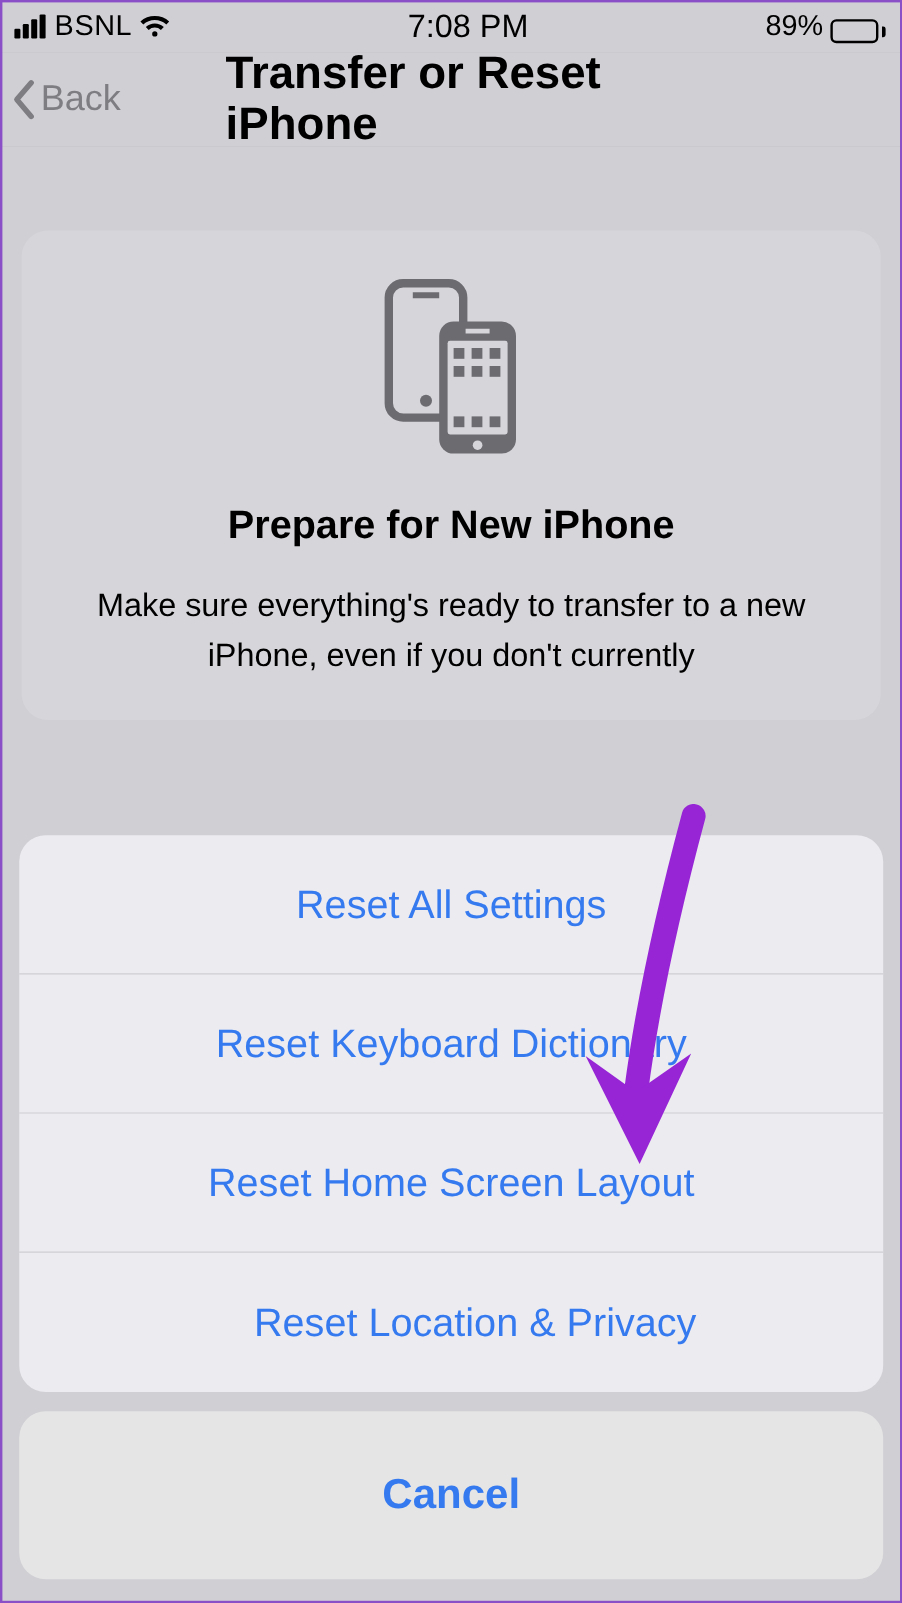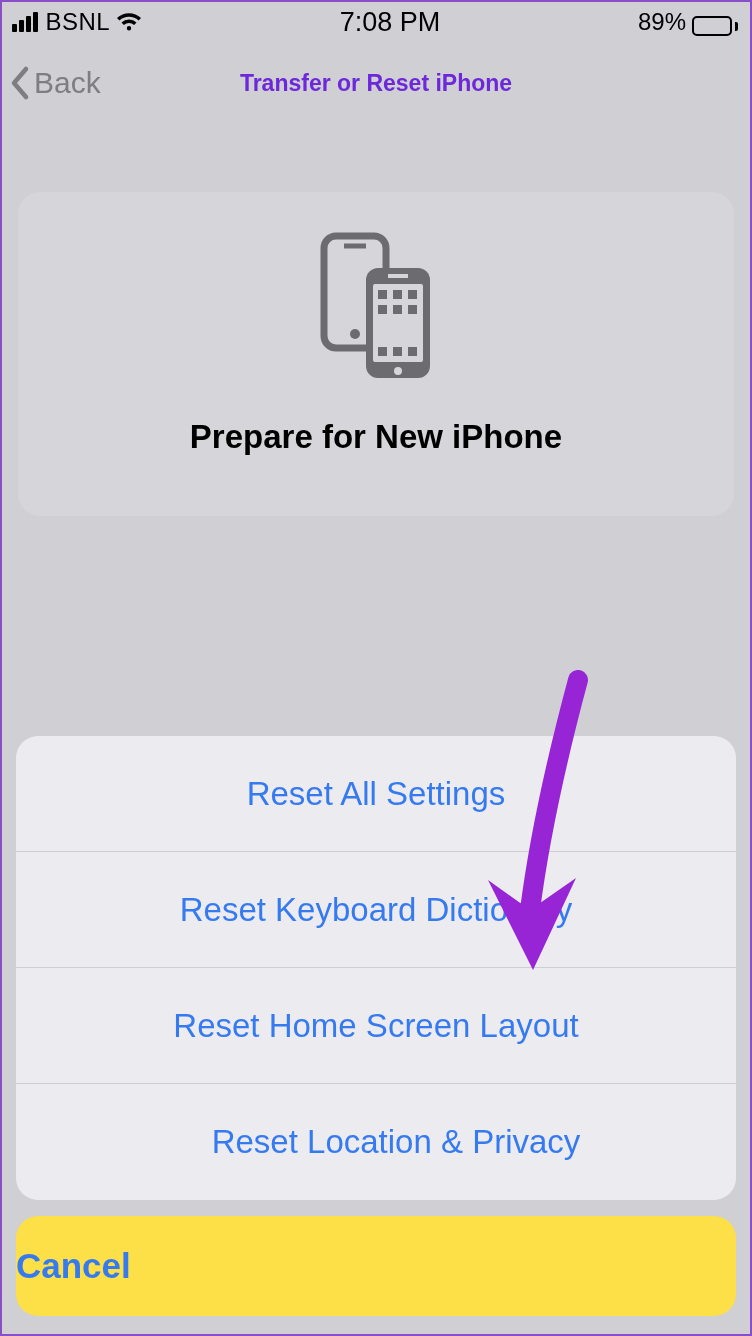--- a/index.html
+++ b/index.html
@@ -58,21 +58,21 @@
     background:#cfcfd4;
     padding: 0 8px;
   }
   .back-btn {
     display:flex; align-items:center; gap:2px;
     color:#7d7d82; font-size:30px;
   }
   .chevron-left svg { display:block; }
   .nav-title {
     position:absolute; left:50%; transform:translateX(-50%);
-    font-size:23px; font-weight:600; color:#6d28d9;
+    font-size:38px; font-weight:600; color:#000000;
   }
 
   
   .content {
     padding: 70px 18px 0 18px;
     background:#cfcfd4;
     height: calc(100% - 44px - 78px);
     position: relative;
   }
   .card {
@@ -111,24 +111,24 @@
   .sheet-item {
     height: 116px;
     display:flex; align-items:center; justify-content:center;
     font-size: 33px; color:#367af0;
     border-bottom: 1px solid rgba(0,0,0,.12);
     background: transparent;
     width:100%;
   }
   .sheet-item:last-child { border-bottom:none;padding-left:40px; }
   .cancel-btn {
-    background:#fde047;
+    background:#e5e5e5;
     border-radius: 22px;
-    height: 100px;
-    display:flex; align-items:center; justify-content:flex-start;
+    height: 140px;
+    display:flex; align-items:center; justify-content:center;
     font-size: 35px; font-weight:600; color:#367af0;
     width:100%;
   }
 
   
   .arrow-svg {
     position:absolute;
     left: 448px; top: 670px;
     width: 180px; height: 320px;
     pointer-events:none;
@@ -197,20 +197,21 @@
             <rect x="62" y="115" width="9" height="9"></rect>
               <rect x="77" y="115" width="9" height="9"></rect>
               <rect x="92" y="115" width="9" height="9"></rect>
           </g>
           <circle cx="82" cy="139" r="4" fill="#d6d6da"></circle>
           <line x1="72" y1="44" x2="92" y2="44" stroke="#d6d6da" stroke-width="4"></line>
         </g>
       </svg>
     </div>
     <div class="card-title">Prepare for New iPhone</div>
+    <div class="card-text">Make sure everything's ready to transfer to a new iPhone, even if you don't currently</div>
   </div>
 
   <div class="hidden-row">
     <span>Erase All Content and Settings</span>
   </div>
 </div>
 
 <div class="action-sheet">
   <div class="sheet-group">
     <div class="sheet-item">

